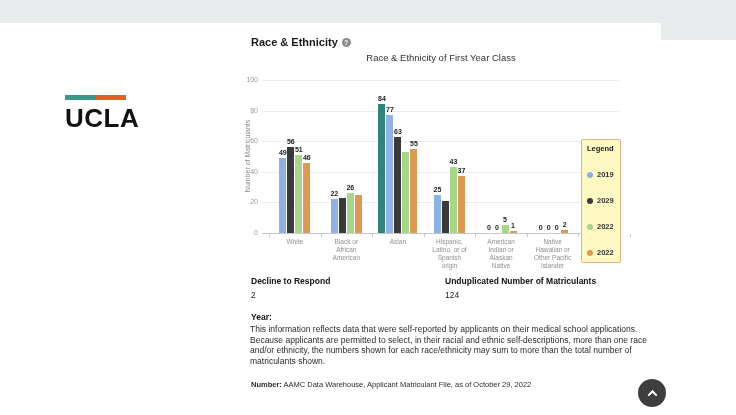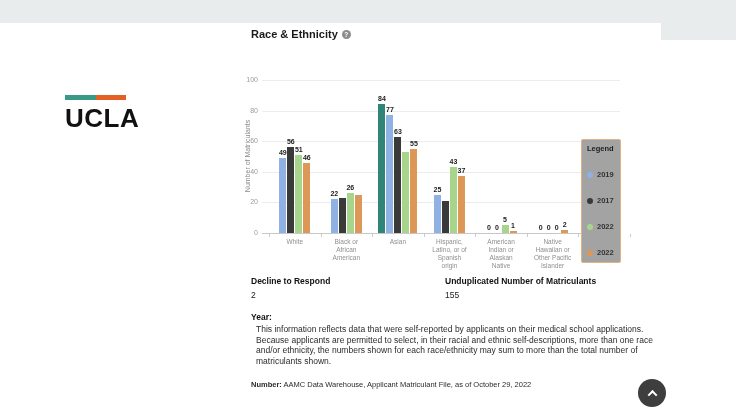--- a/index.html
+++ b/index.html
@@ -11,21 +11,21 @@
 
   
   .logo { position:absolute; left:65px; top:95px; }
   .logo-bar { width:61px; height:5px; display:flex; }
   .logo-bar .half { width:50%; height:100%; }
   .logo-text { margin-top:3px; font-size:26px; font-weight:bold; letter-spacing:0.5px; color:#111111; }
 
   
   .card { position:absolute; left:236px; top:23px; width:425px; height:392px; background:#ffffff; }
 
-  .section-header { position:absolute; left:15px; top:5px; display:flex; align-items:center; }
+  .section-header { position:absolute; left:15px; top:13px; display:flex; align-items:center; }
   .section-title { font-size:11px; font-weight:bold; color:#1a1a1a; }
   .info-icon { display:inline-flex; align-items:center; justify-content:center; width:9px; height:9px;
                border-radius:50%; background:#8c8c8c; color:#ffffff; font-size:6.5px; font-weight:bold;
                margin-left:4px; cursor:pointer; }
 
   .chart { position:absolute; left:0; top:0; width:425px; height:250px; }
   .chart-title { position:absolute; left:26px; top:29px; width:358px; text-align:center;
                  font-size:9.5px; color:#333333; }
   .y-axis-label { position:absolute; left:11px; top:133px; width:0; height:0; }
   .y-axis-label span { position:absolute; transform:translate(-50%,-50%) rotate(-90deg);
@@ -35,32 +35,32 @@
   .baseline { position:absolute; left:26px; top:210px; width:358px; height:1px; background:#c8c8c8; }
   .xtick { position:absolute; top:211px; width:1px; height:3px; background:#c4cdd4; }
 
   .bargroup { position:absolute; display:flex; justify-content:center; align-items:flex-end; }
   .barwrap { position:relative; width:7px; margin:0 0.5px; height:100%; display:flex; align-items:flex-end; }
   .bar { width:7px; }
   .barlabel { position:absolute; left:50%; transform:translateX(-50%); font-size:7px; font-weight:bold;
               color:#1c1c1c; white-space:nowrap; z-index:2; }
   .xlabel { position:absolute; text-align:center; font-size:6.5px; line-height:8px; color:#8f8f8f; }
 
-  .legend-box { position:absolute; left:345px; top:116px; background:#a3a3a3; border:1px solid #e3b183;
+  .legend-box { position:absolute; left:345px; top:116px; background:#fef9c3; border:1px solid #e3b183;
                 border-radius:2px; padding:4px 6px 5px 5px; z-index:3; }
   .legend-title { font-size:7.5px; font-weight:bold; color:#222222; margin-bottom:2px; }
   .legend-row { display:flex; align-items:center; margin-top:17px; cursor:pointer; }
   .legend-dot { width:6px; height:6px; border-radius:50%; margin-right:4px; flex:0 0 auto; }
   .legend-label { font-size:7.5px; font-weight:bold; color:#333333; white-space:nowrap; }
 
   .stat-label { position:absolute; font-size:8.5px; font-weight:bold; color:#111111; }
   .stat-value { position:absolute; font-size:8.5px; color:#222222; }
 
   .note-heading { position:absolute; left:15px; top:289px; font-size:8.5px; font-weight:bold; color:#111111; }
-  .note-body { position:absolute; left:20px; top:301px; width:402px; font-size:8.5px; line-height:10.5px; color:#2b2b2b; }
+  .note-body { position:absolute; left:14px; top:301px; width:402px; font-size:8.5px; line-height:10.5px; color:#2b2b2b; }
   .source-line { position:absolute; left:15px; top:357px; font-size:7.5px; color:#2b2b2b; }
   .source-line b { font-weight:bold; }
 
   .scroll-top { position:absolute; left:638px; top:379px; width:28px; height:28px; border-radius:50%;
                 background:#3e3e3e; display:flex; align-items:center; justify-content:center; cursor:pointer; }
   .chev-up { width:7px; height:7px; border-left:2px solid #ffffff; border-top:2px solid #ffffff;
              transform:rotate(45deg) translate(1px,1px); }
 </style>
 </head>
 <body>
@@ -77,35 +77,36 @@
     <div class="logo-text">UCLA</div>
   </div>
 
   <div class="card">
     <div class="section-header">
       <span class="section-title">Race &amp; Ethnicity</span>
       <span class="info-icon">?</span>
     </div>
 
     <div class="chart">
+      <div class="chart-title">Race &amp; Ethnicity of First Year Class</div>
       <div class="y-axis-label">
         <span>Number of Matriculants</span>
       </div>
       <div class="baseline"></div>
 
       <div class="legend-box">
         <div class="legend-title">Legend</div>
         <div id="legend-rows">
             <div class="legend-row">
               <div class="legend-dot" style="background: rgb(143, 177, 227);"></div>
               <div class="legend-label">2019</div>
             </div>
             <div class="legend-row">
               <div class="legend-dot" style="background: rgb(58, 58, 58);"></div>
-              <div class="legend-label">2017</div>
+              <div class="legend-label">2029</div>
             </div>
             <div class="legend-row">
               <div class="legend-dot" style="background: rgb(167, 213, 140);"></div>
               <div class="legend-label">2022</div>
             </div>
             <div class="legend-row">
               <div class="legend-dot" style="background: rgb(221, 152, 87);"></div>
               <div class="legend-label">2022</div>
             </div>
           </div>
@@ -260,21 +261,21 @@
         <div class="xtick" style="left: 187.714px;"></div>
         <div class="xtick" style="left: 239.286px;"></div>
         <div class="xtick" style="left: 290.857px;"></div>
         <div class="xtick" style="left: 342.429px;"></div>
         <div class="xtick" style="left: 394px;"></div>
       </div>
 
     <div class="stat-label" style="left:15px; top:253px;">Decline to Respond</div>
     <div class="stat-value" style="left:15px; top:267px;">2</div>
     <div class="stat-label" style="left:209px; top:253px;">Unduplicated Number of Matriculants</div>
-    <div class="stat-value" style="left:209px; top:267px;">155</div>
+    <div class="stat-value" style="left:209px; top:267px;">124</div>
 
     <div class="note-heading">Year:</div>
     <div class="note-body">This information reflects data that were self-reported by applicants on their medical school applications. Because applicants are permitted to select, in their racial and ethnic self-descriptions, more than one race and/or ethnicity, the numbers shown for each race/ethnicity may sum to more than the total number of matriculants shown.</div>
 
     <div class="source-line">
       <b>Number:</b><span> AAMC Data Warehouse, Applicant Matriculant File, as of October 29, 2022</span>
     </div>
   </div>
 
   <div class="scroll-top">

